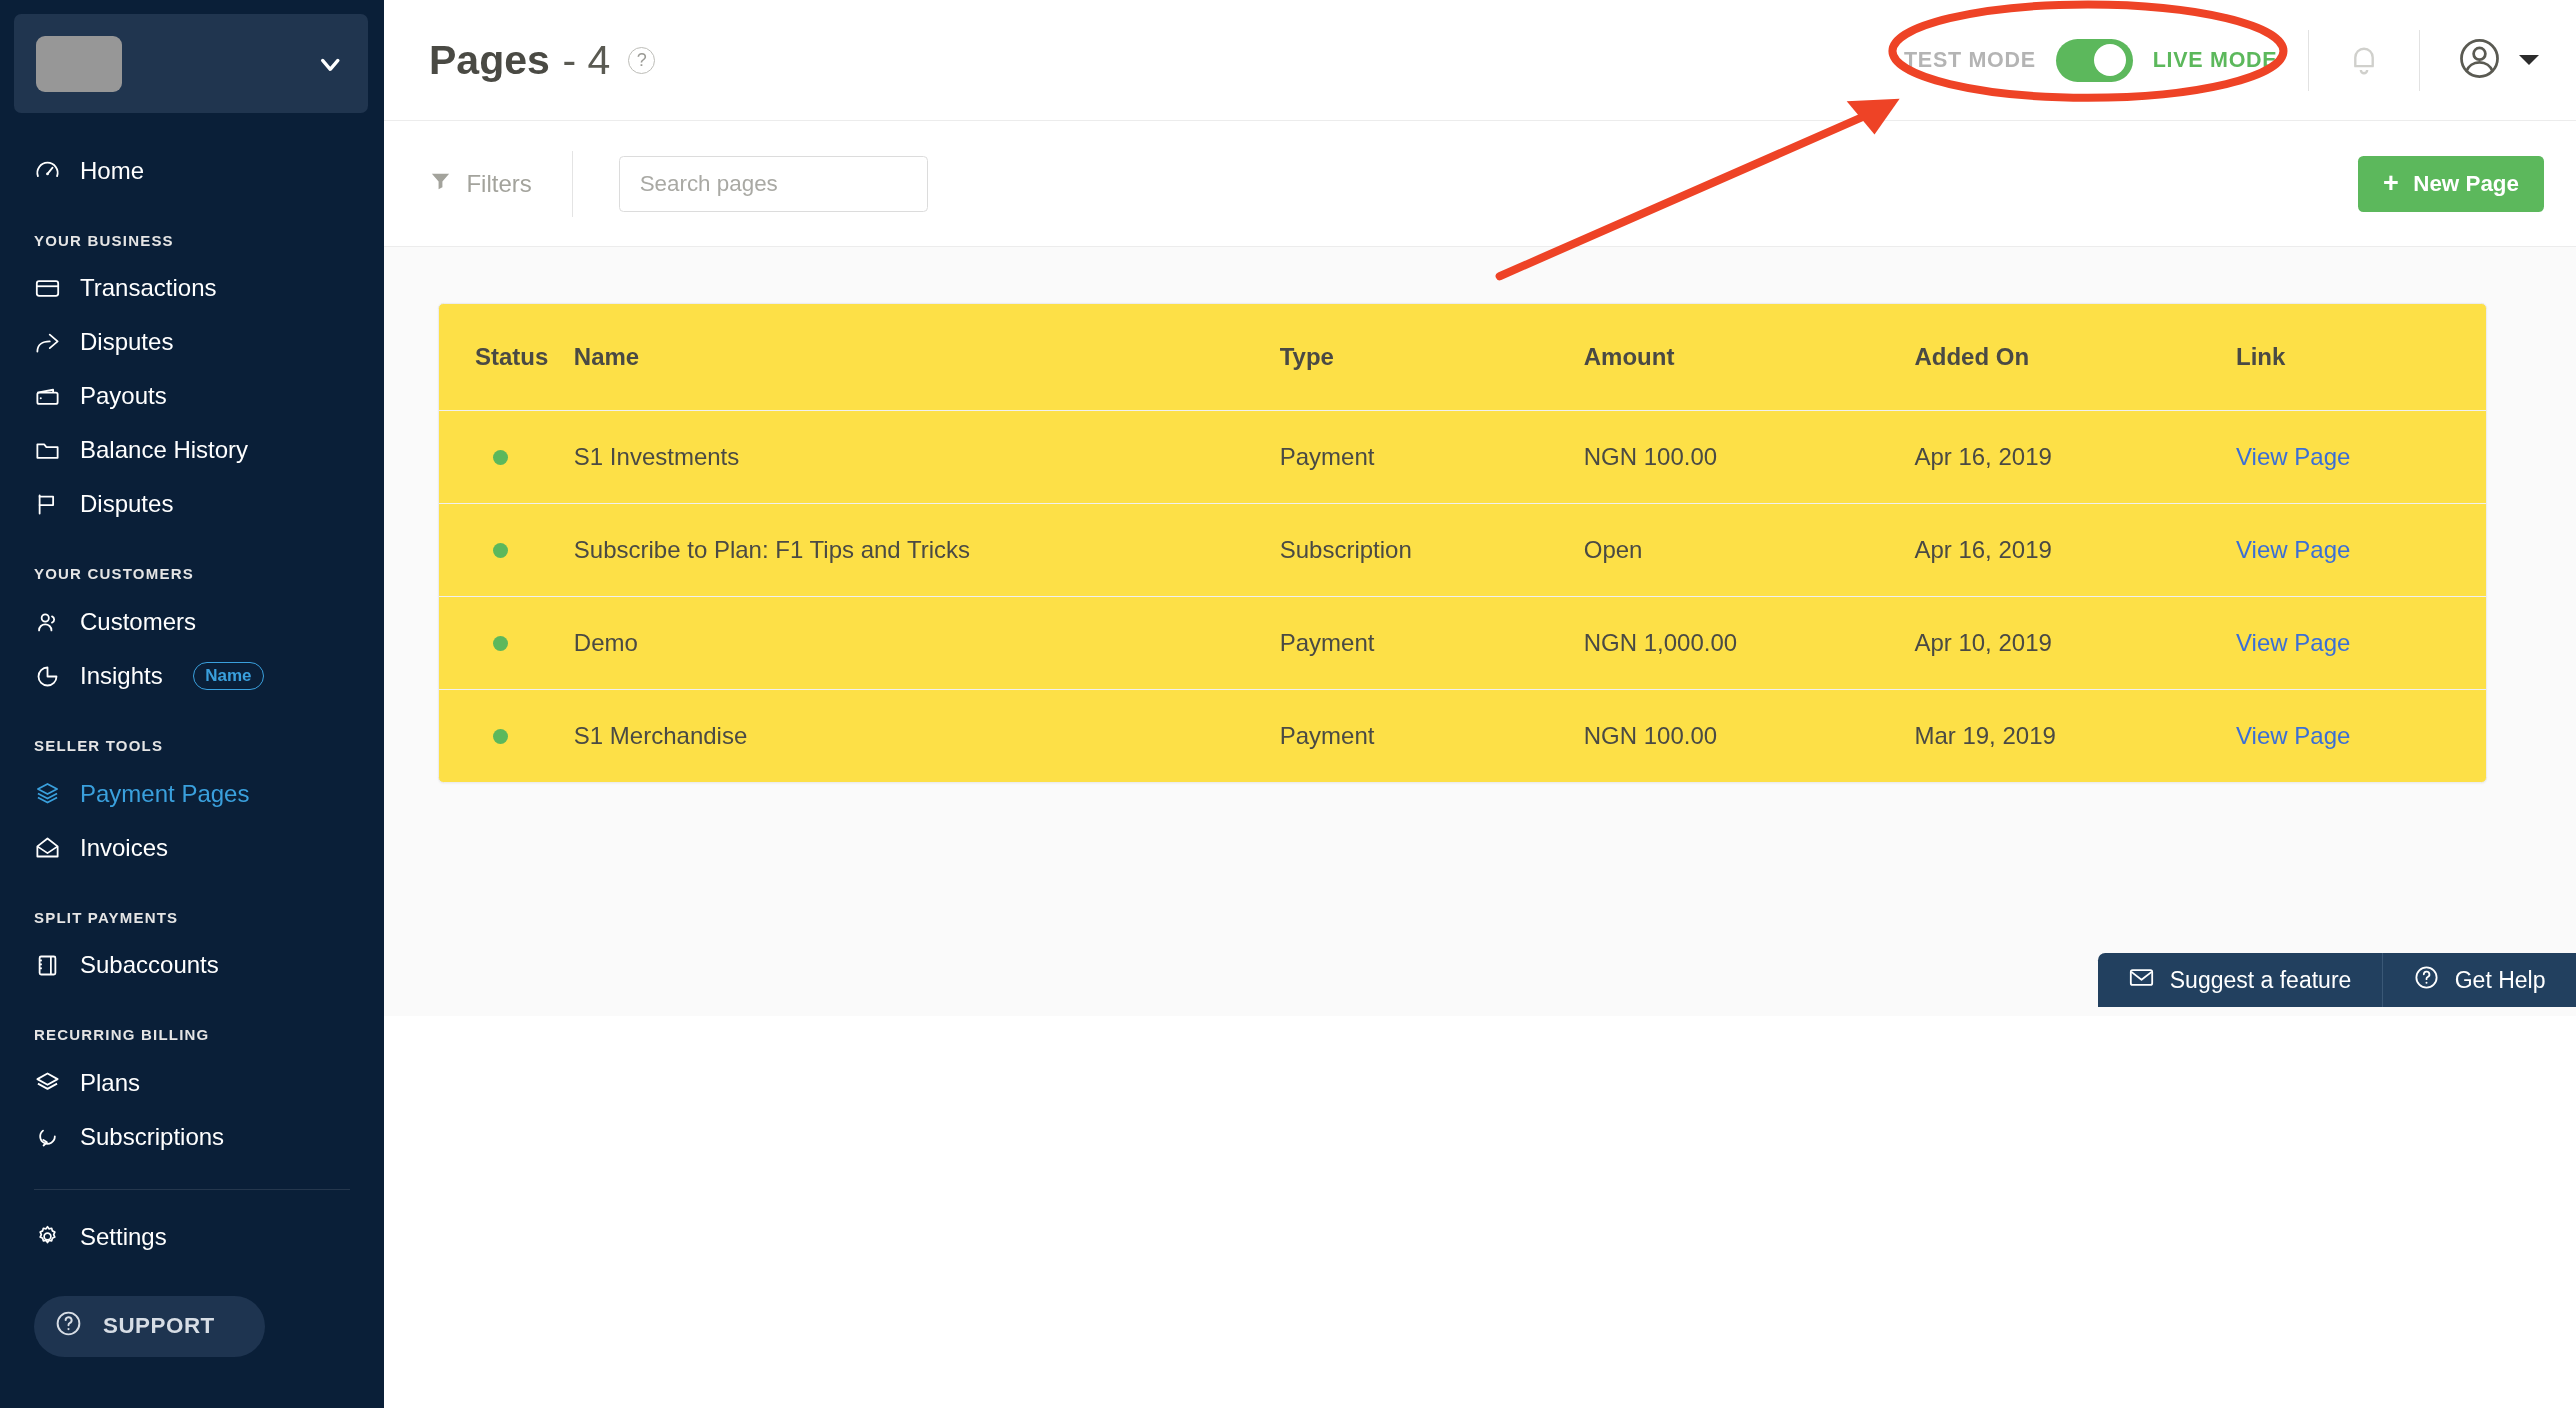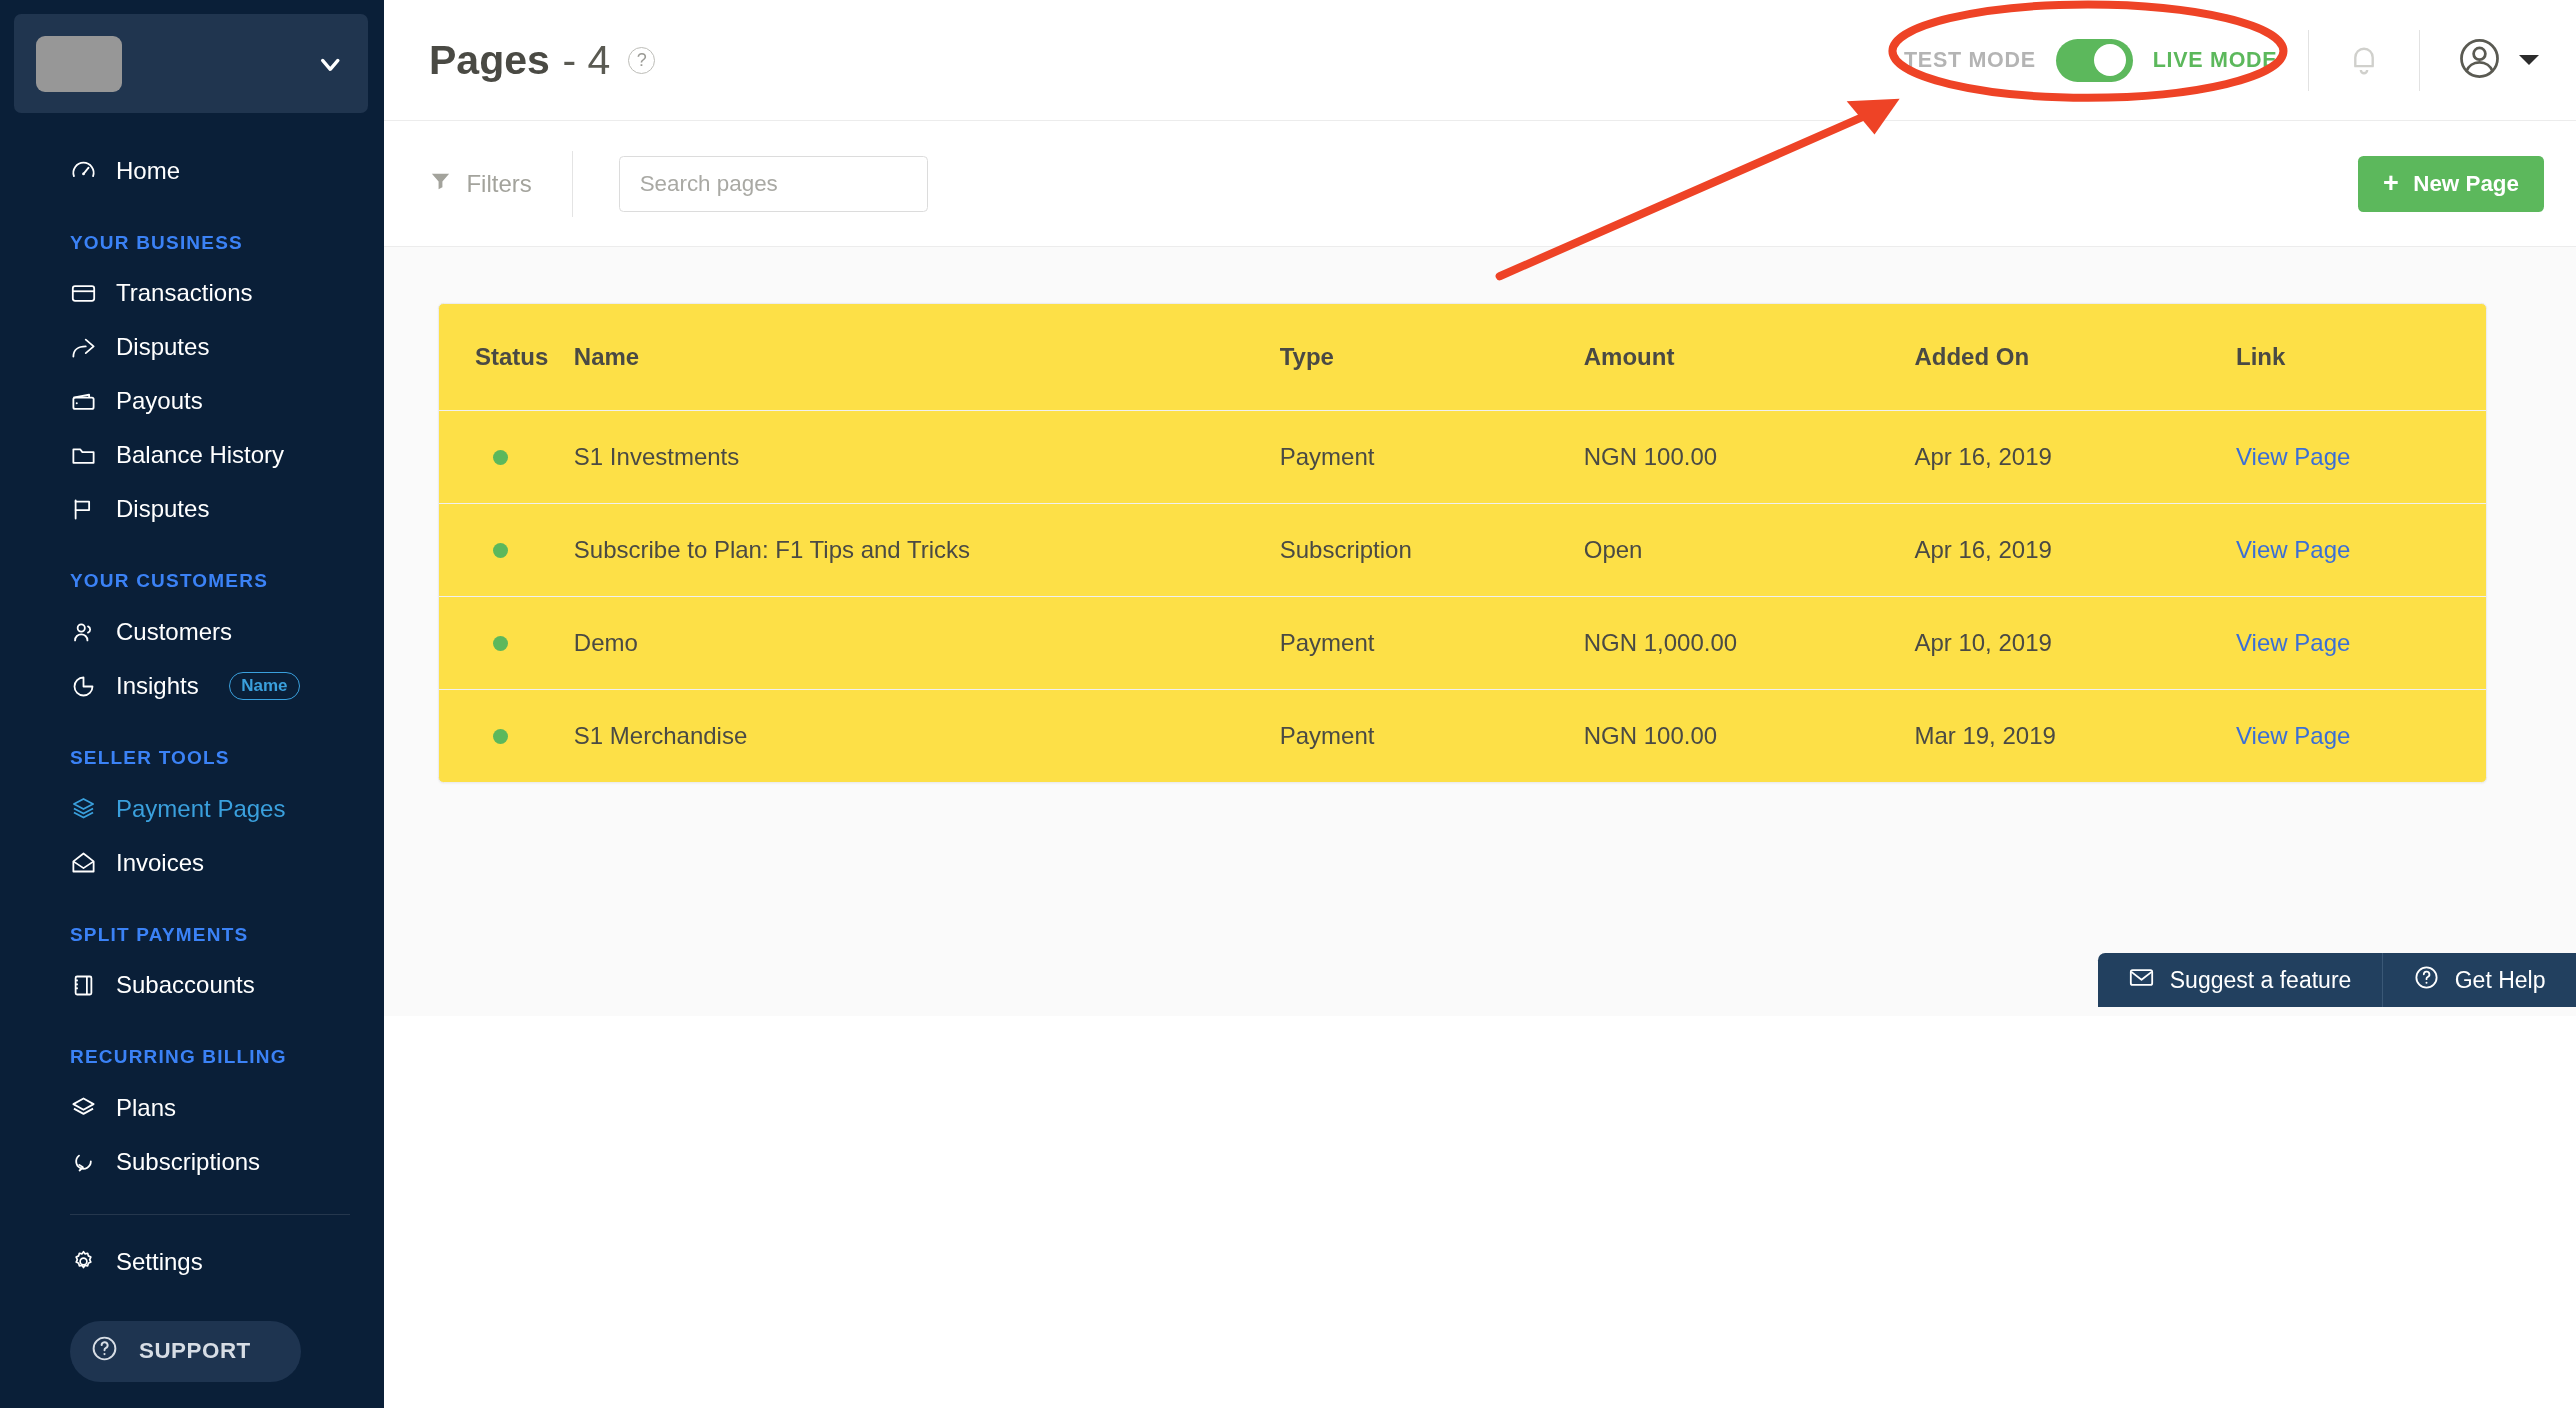--- a/index.html
+++ b/index.html
@@ -29,24 +29,24 @@
     justify-content: space-between;
     padding: 0 23px 0 21.5px;
   }
   .brand-logo {
     width: 86px; height: 56px;
     background: #979797;
     border-radius: 9px;
   }
   .brand-chevron { color: #ffffff; display:flex; align-items:center; }
 
-  .nav { margin-top: 30.5px; padding-left: 36px; }
+  .nav { margin-top: 30.5px; }
   .nav-section-label {
-    color: #3b82f6;
-    font-size: 19px;
+    color: #e5e5e5;
+    font-size: 15px;
     letter-spacing: 1.2px;
     font-weight: 700;
     padding: 0 0 0 34px;
     margin: 34px 0 12.6px 0;
     text-transform: uppercase;
   }
   .nav-item {
     display: flex; align-items: center;
     height: 54px;
     padding-left: 34px;

